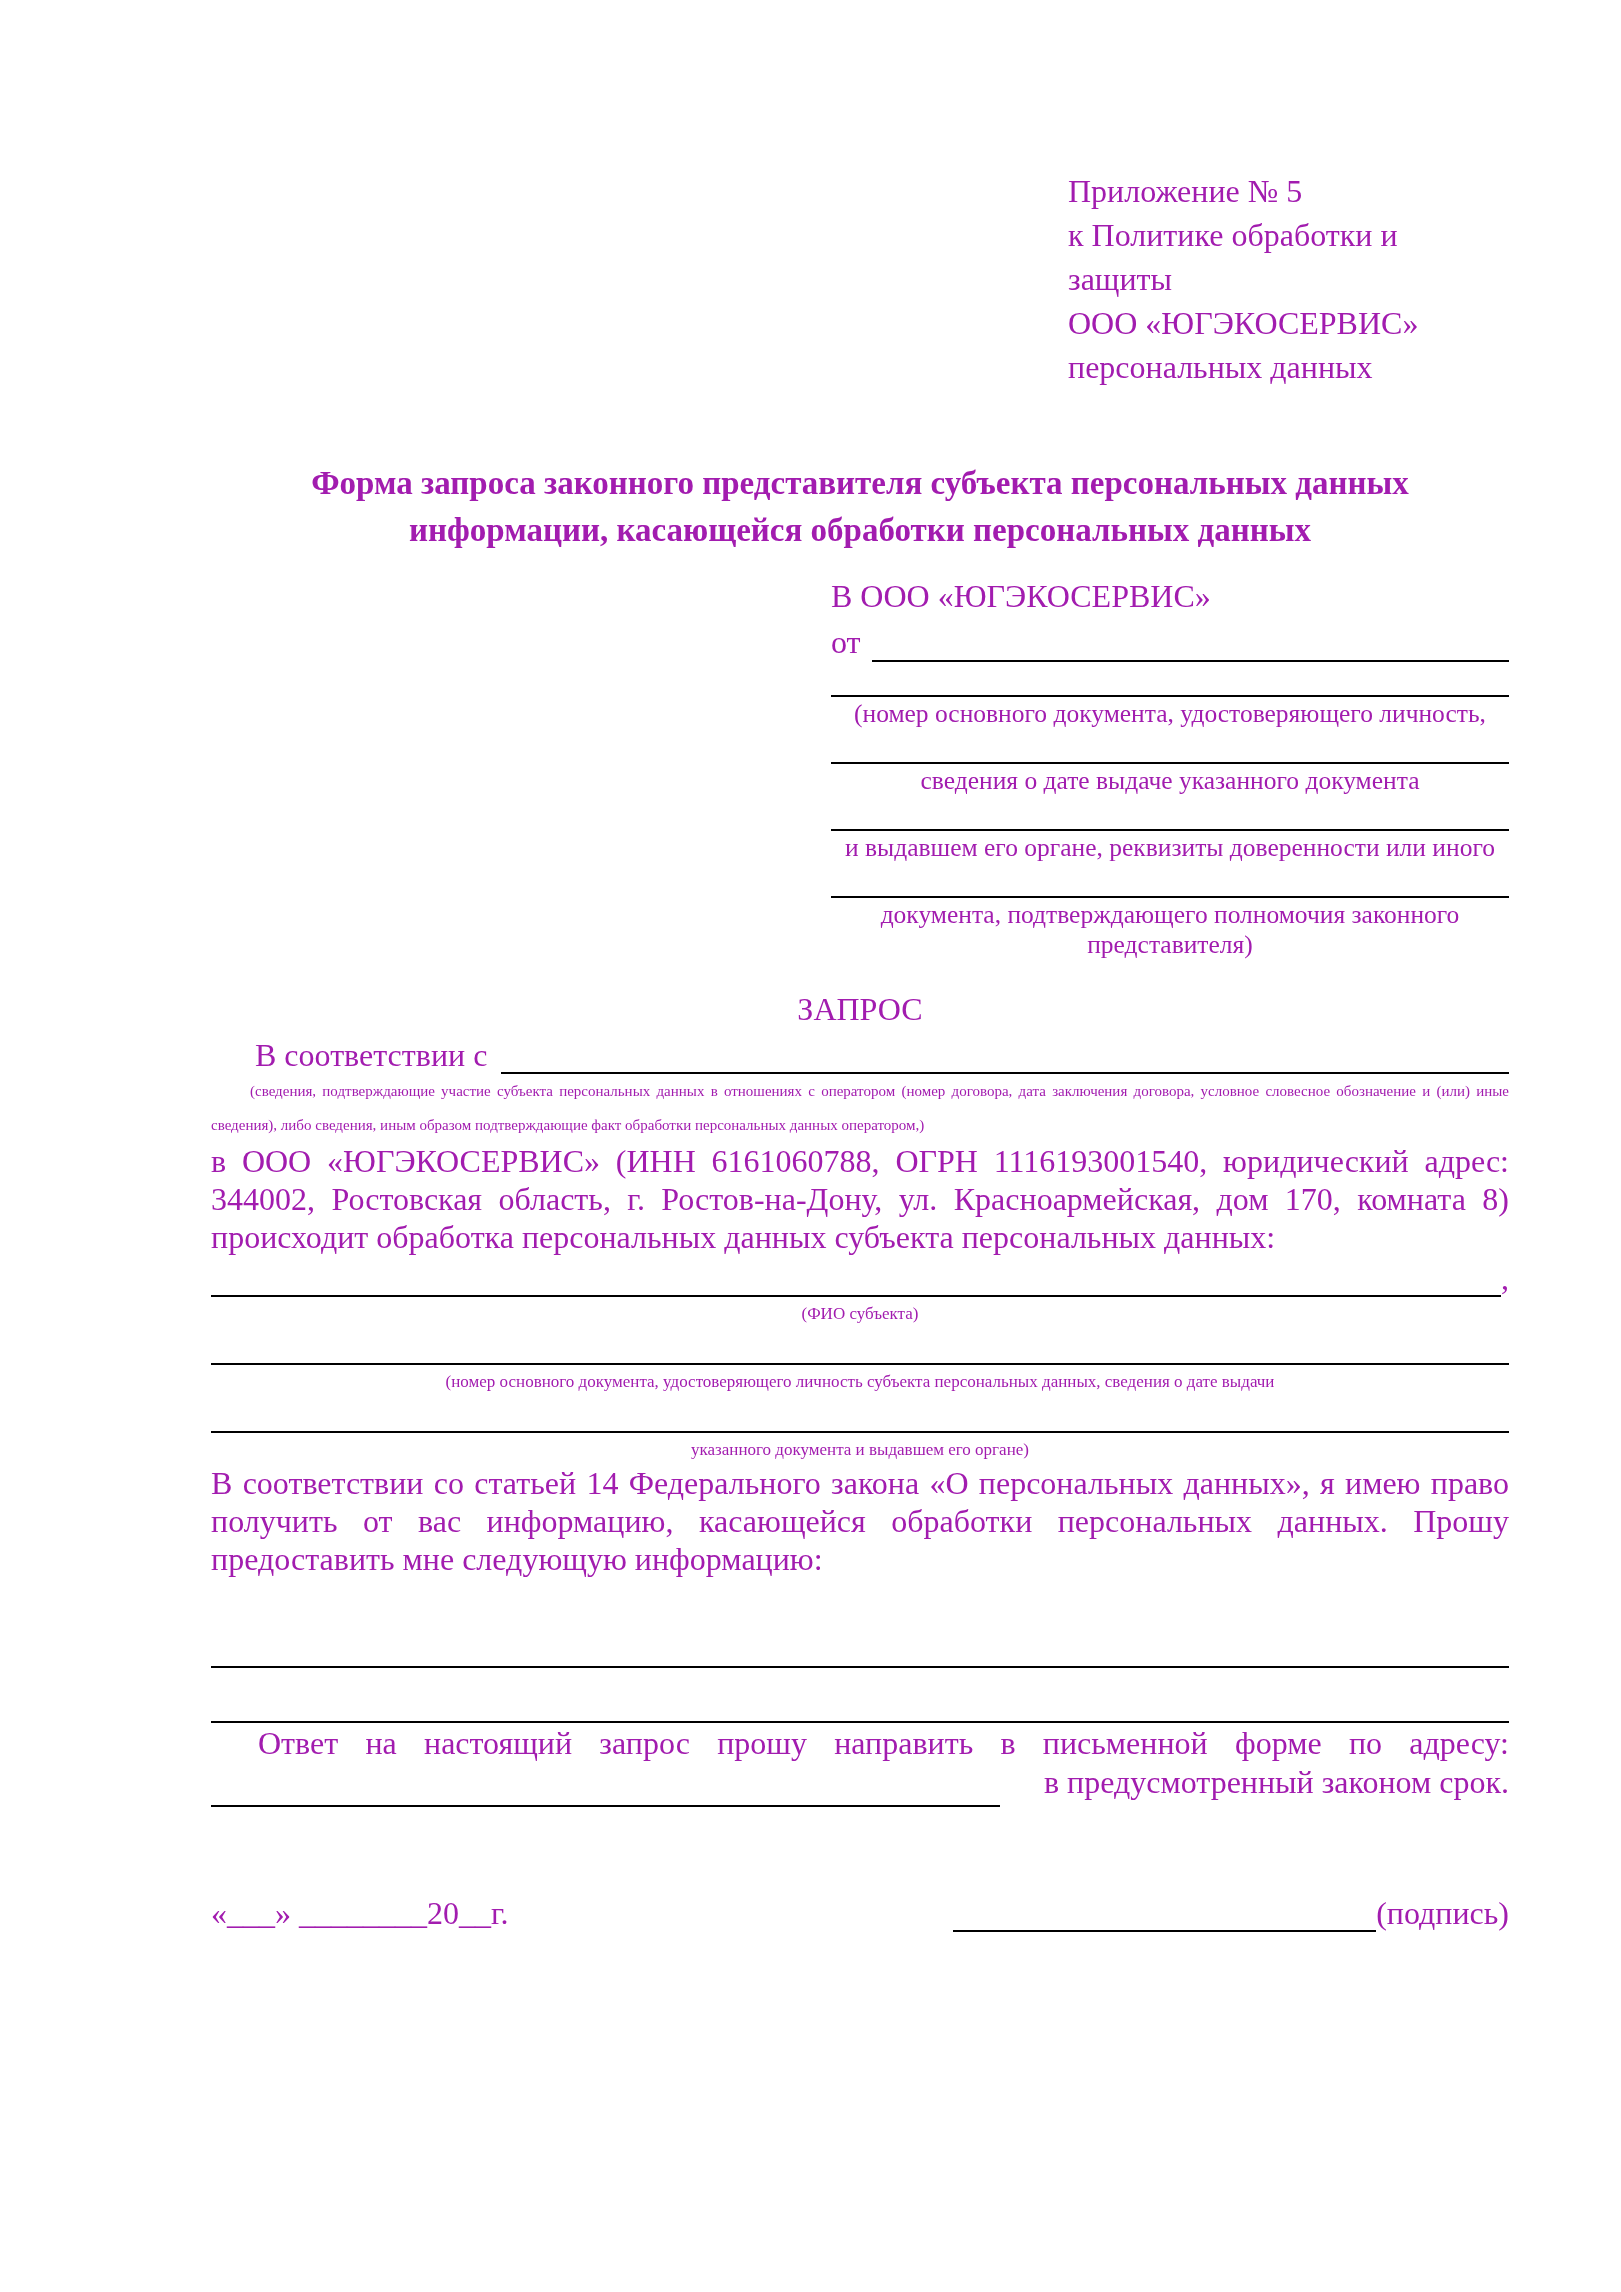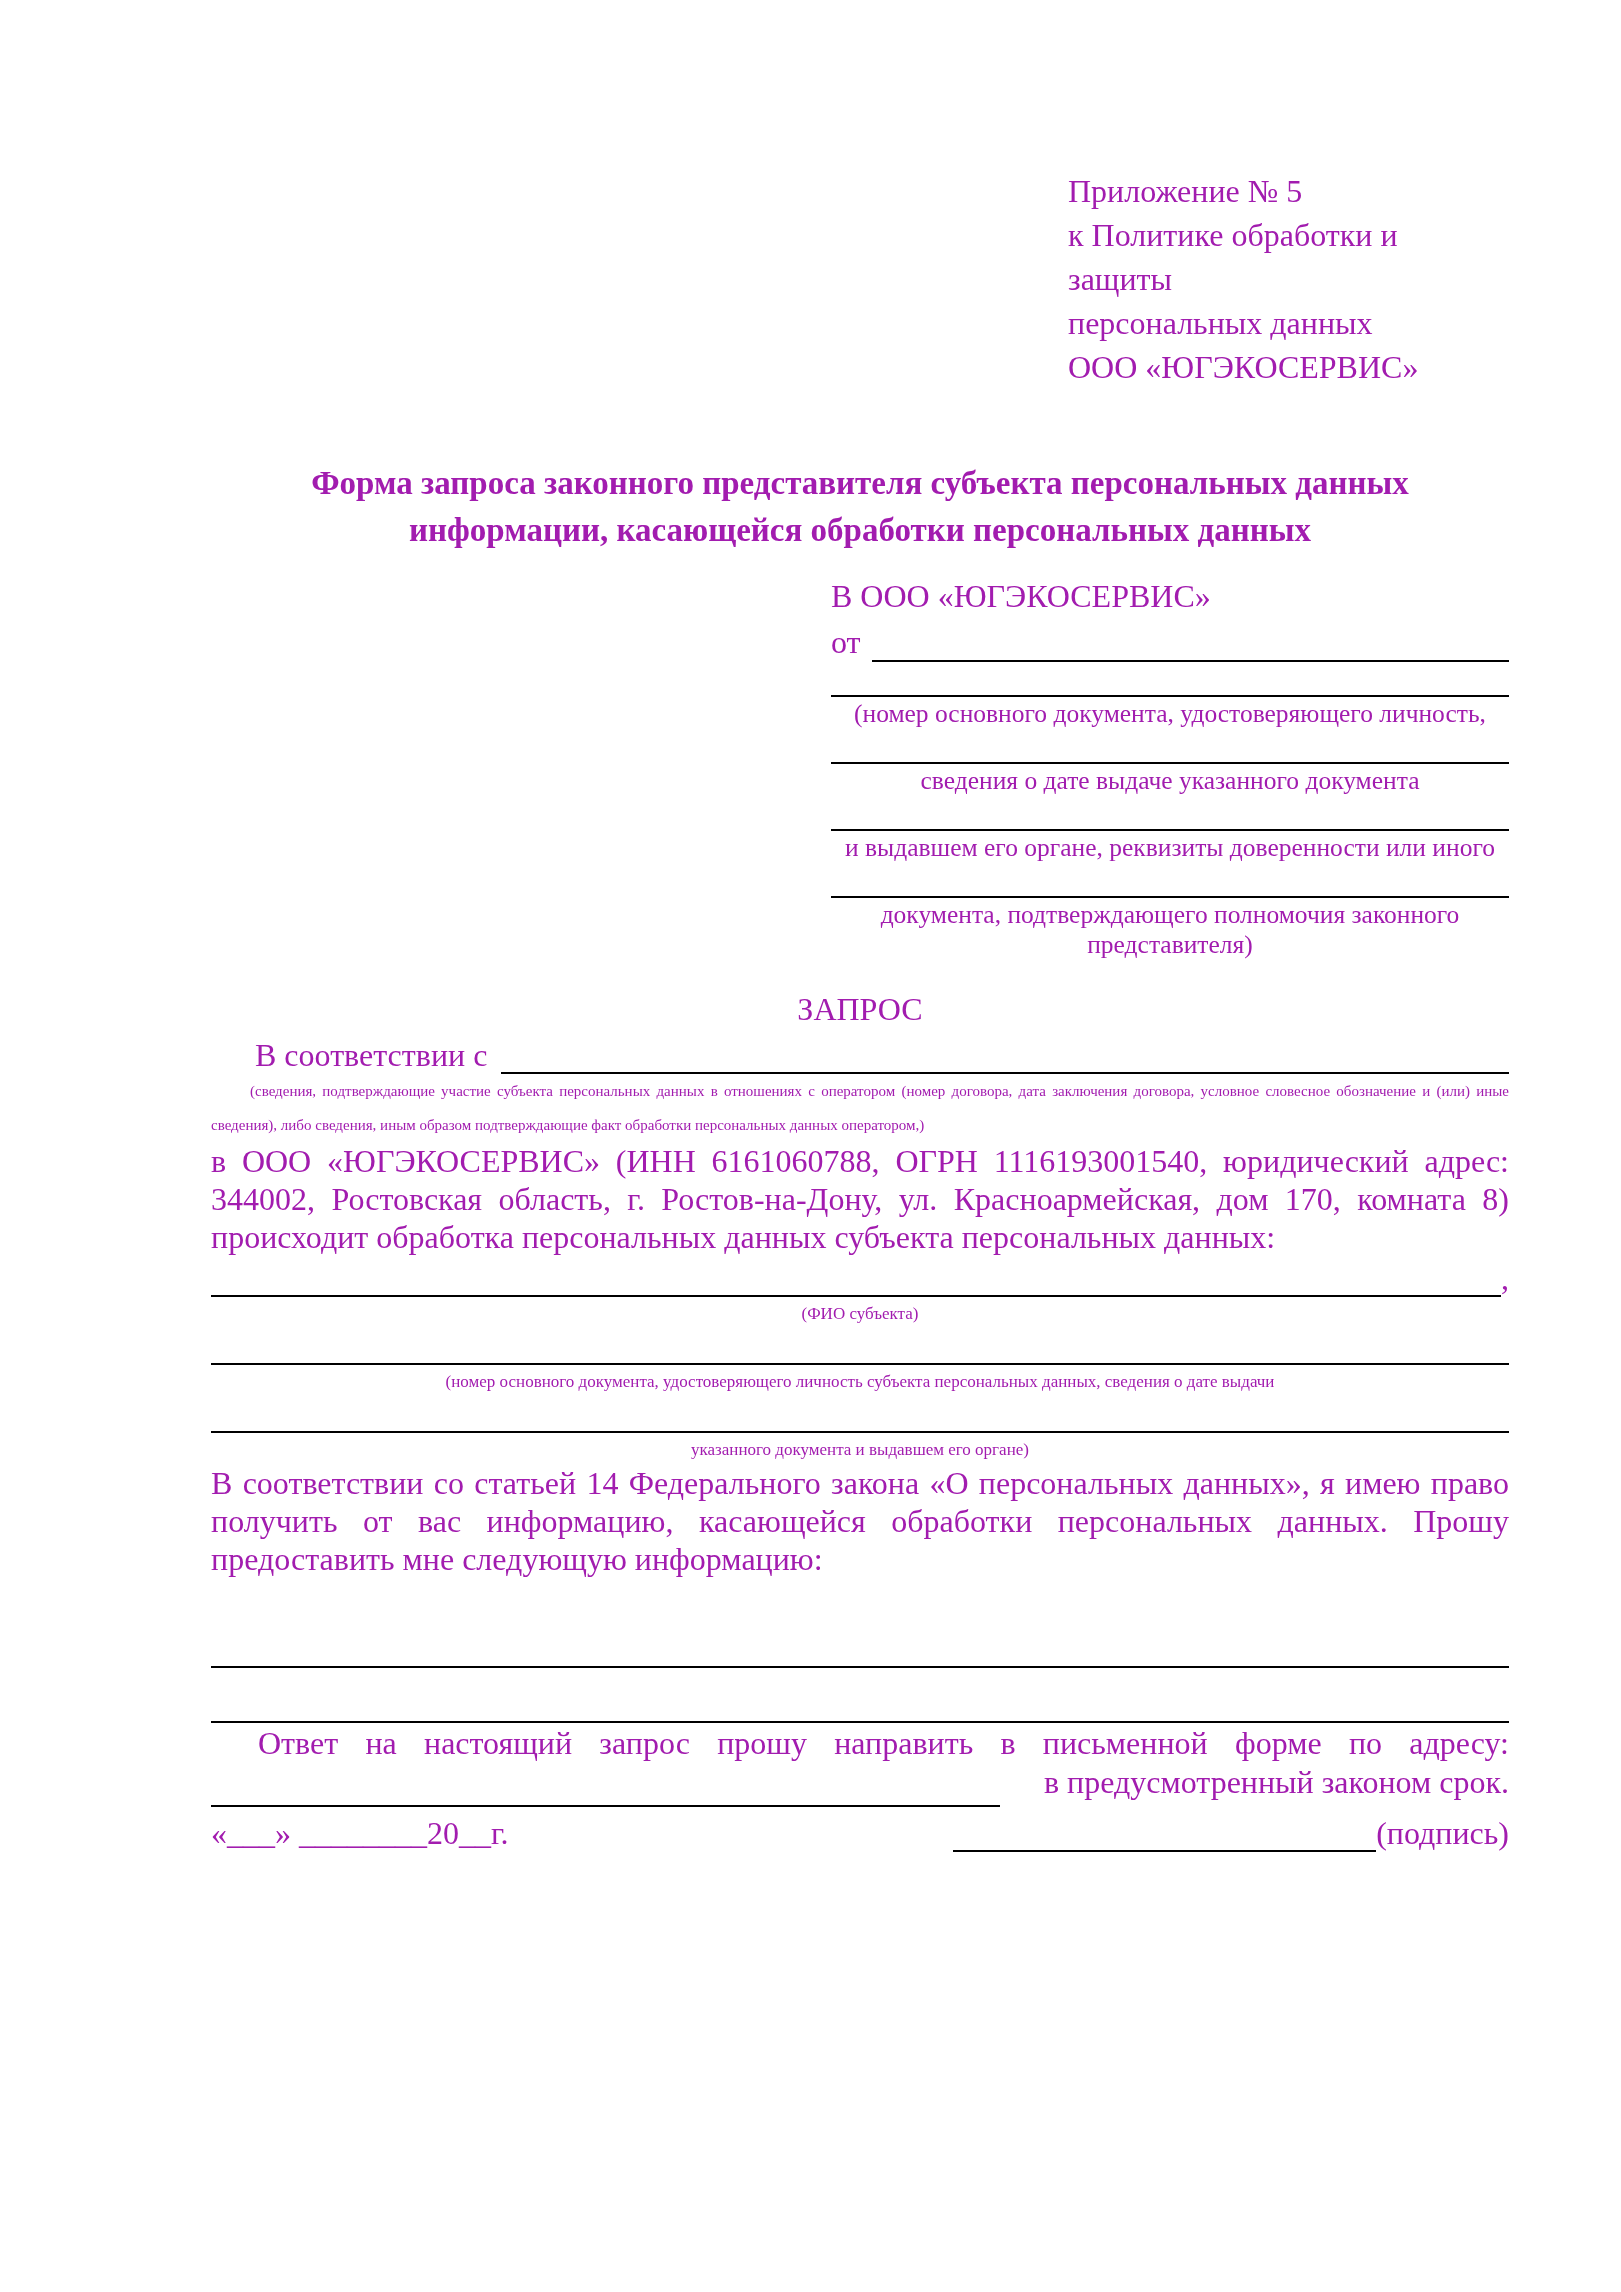--- a/index.html
+++ b/index.html
@@ -71,39 +71,40 @@
   .reply-line1 {
     line-height: 41px;
     text-indent: 47px;
   }
   .reply-line2 { display: flex; height: 43px; }
   .reply-line2 .rule { width: 789px; }
   .reply-line2 .tail { flex: 1; text-align: right; white-space: nowrap; }
 
   
   .footer-row {
+    margin-top: 80px;
     display: flex;
     justify-content: space-between;
     align-items: flex-end;
     height: 45px;
   }
   .sig-group { display: flex; align-items: flex-end; }
   .sig-group .rule { width: 423px; }
   .nowrap { white-space: nowrap; }
 </style>
 </head>
 <body>
 
 <div class="page">
 
   <div class="hdr-block">
     <div>Приложение № 5</div>
     <div>к Политике обработки и защиты</div>
+    <div>ООО «ЮГЭКОСЕРВИС»</div>
     <div>персональных данных</div>
-    <div>ООО «ЮГЭКОСЕРВИС»</div>
   </div>
 
   <div class="doc-title">
     <div>Форма запроса законного представителя субъекта персональных данных</div>
     <div>информации, касающейся обработки персональных данных</div>
   </div>
 
   <div class="addr-block">
     <div class="addr-org">В ООО «ЮГЭКОСЕРВИС»</div>
     <div class="from-row">

